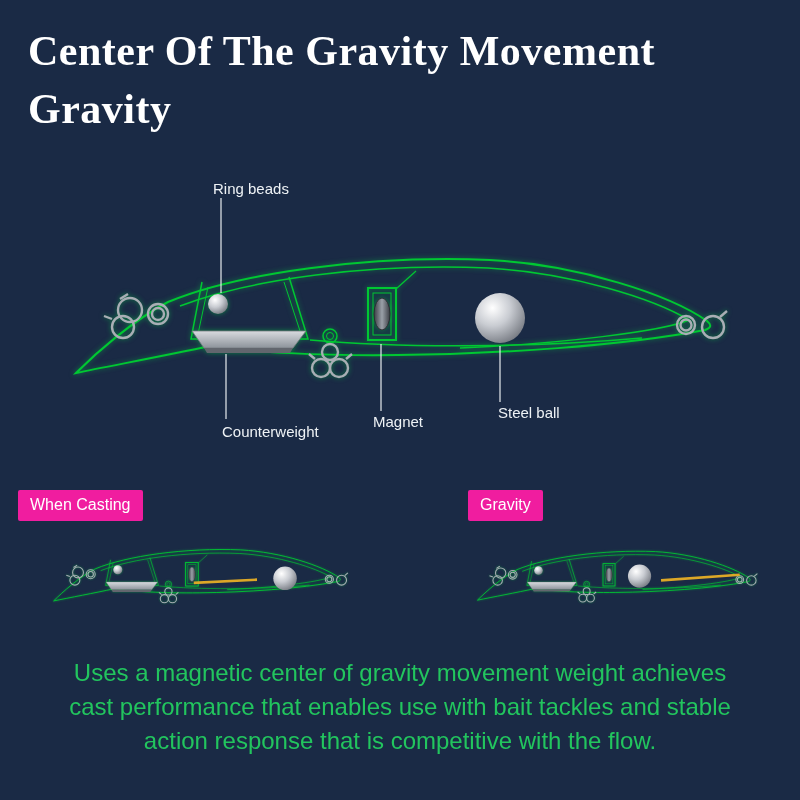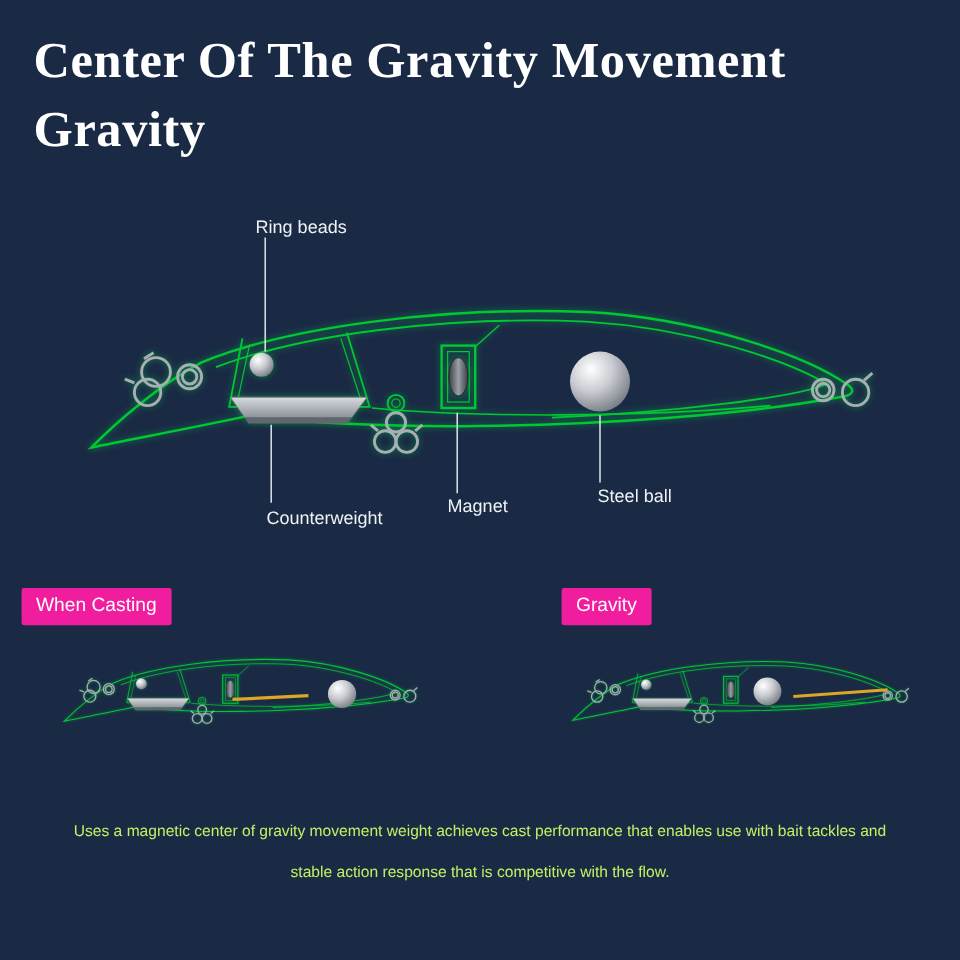--- a/index.html
+++ b/index.html
@@ -24,23 +24,23 @@
   .badge {
     position:absolute; top:490px;
     background:#f01d9f; color:#ffffff;
     font-size:16px; line-height:16px;
     padding:7px 12px 8px 12px; border-radius:2px;
     white-space:nowrap;
   }
   .badge.left  { left:18px; }
   .badge.right { left:468px; }
   .description {
-    position:absolute; left:40px; right:40px; top:676px;
-    text-align:center; font-size:13px; line-height:34px;
-    color:#bef264;
+    position:absolute; left:40px; right:40px; top:656px;
+    text-align:center; font-size:24px; line-height:34px;
+    color:#22c55e;
   }
   .description p { margin:0 auto; max-width:680px; }
 </style>
 </head>
 <body>
 
 <div class="page">
 
   <svg width="0" height="0" style="position:absolute" aria-hidden="true">
     <defs>

